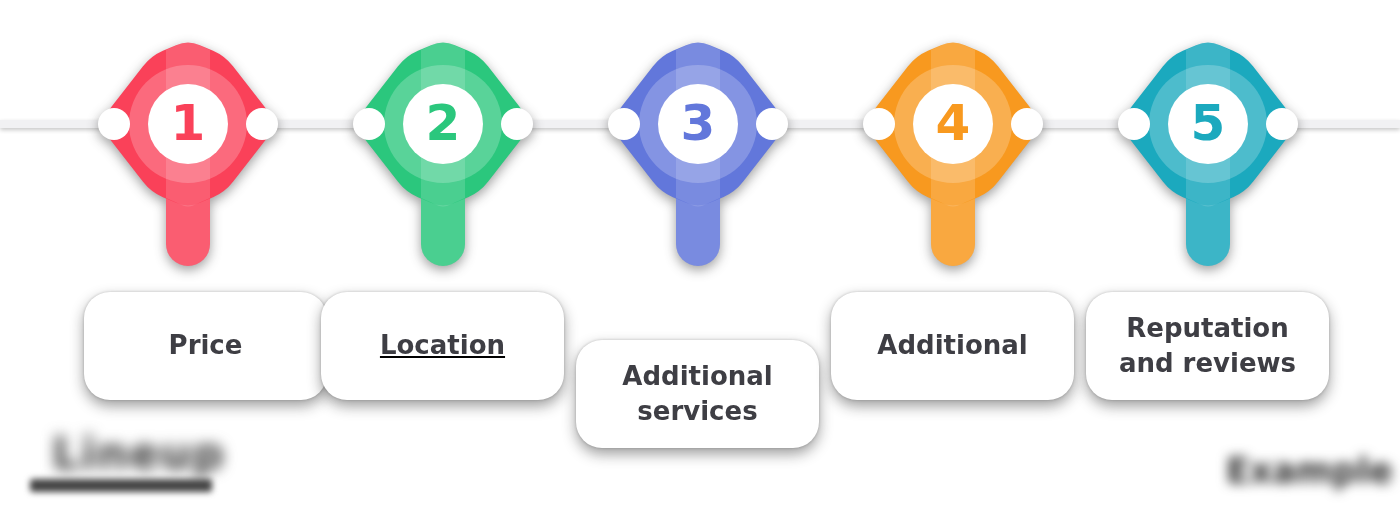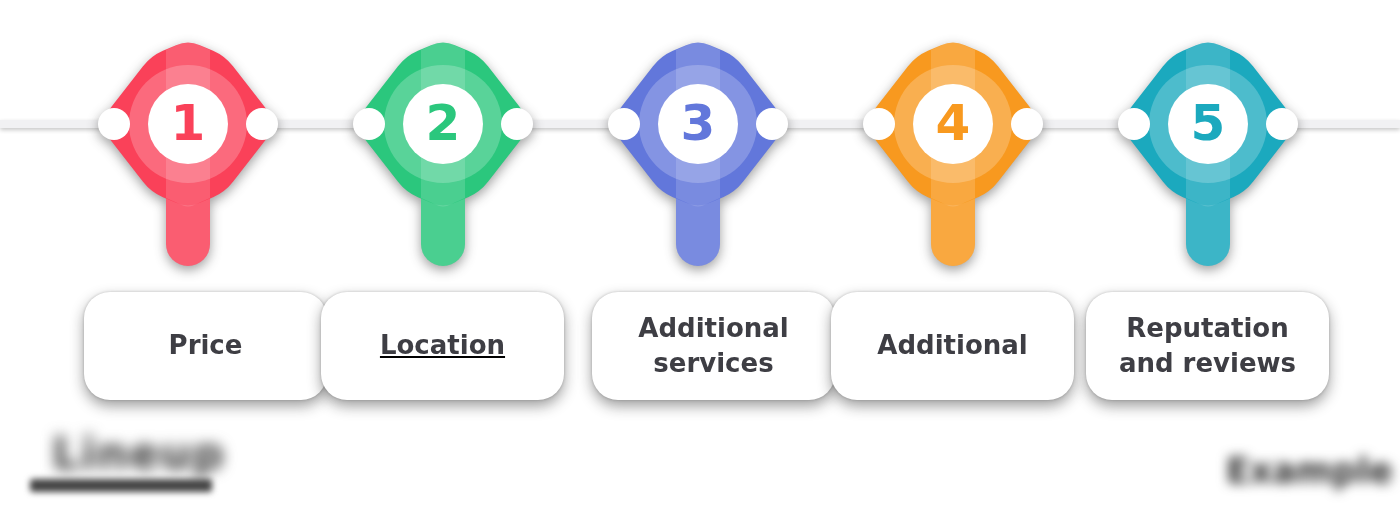--- a/index.html
+++ b/index.html
@@ -65,21 +65,21 @@
   .wm-underline{
     position:absolute;left:30px;top:479px;width:182px;height:13px;
     background:#454545;border-radius:3px;filter:blur(3px);z-index:3;
   }
   .wm-right{
     position:absolute;left:1226px;top:450px;font-size:36px;font-weight:bold;
     color:#2f2f2f;filter:blur(6px);transform:scaleX(.97);transform-origin:left;z-index:3;
   }
   
   .m0{left:98px;}  .m1{left:353px;}  .m2{left:608px;}  .m3{left:863px;}  .m4{left:1118px;}
-  .c0{left:84px;}  .c1{left:321px;text-decoration:underline;}  .c2{left:592px;}  .c3{left:831px;}  .c4{left:1086px;}
+  .c0{left:84px;}  .c1{left:321px;text-decoration:underline;}  .c2{left:576px;margin-top:48px;}  .c3{left:831px;}  .c4{left:1086px;}
 </style>
 </head>
 <body>
 
 <div class="stage">
 
   <div class="timeline-line" style="--c: #f1f1f3;"></div>
 
   <div class="marker m0" style="--c: #fa4159;">
     <div class="stem"></div>

